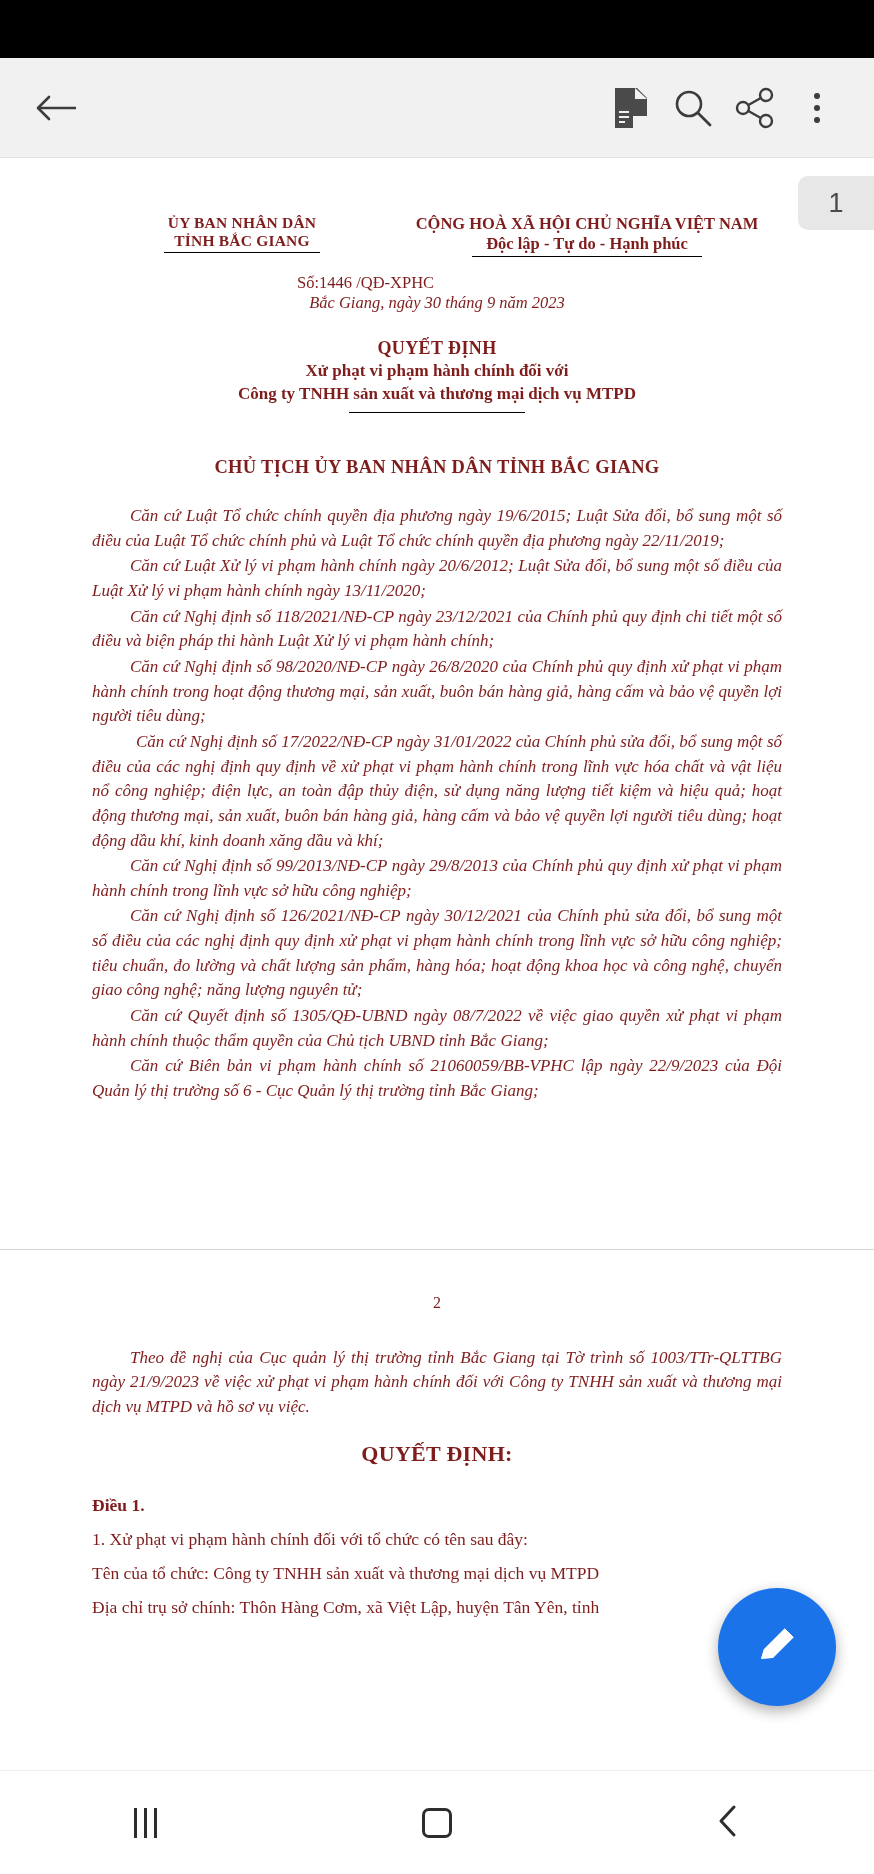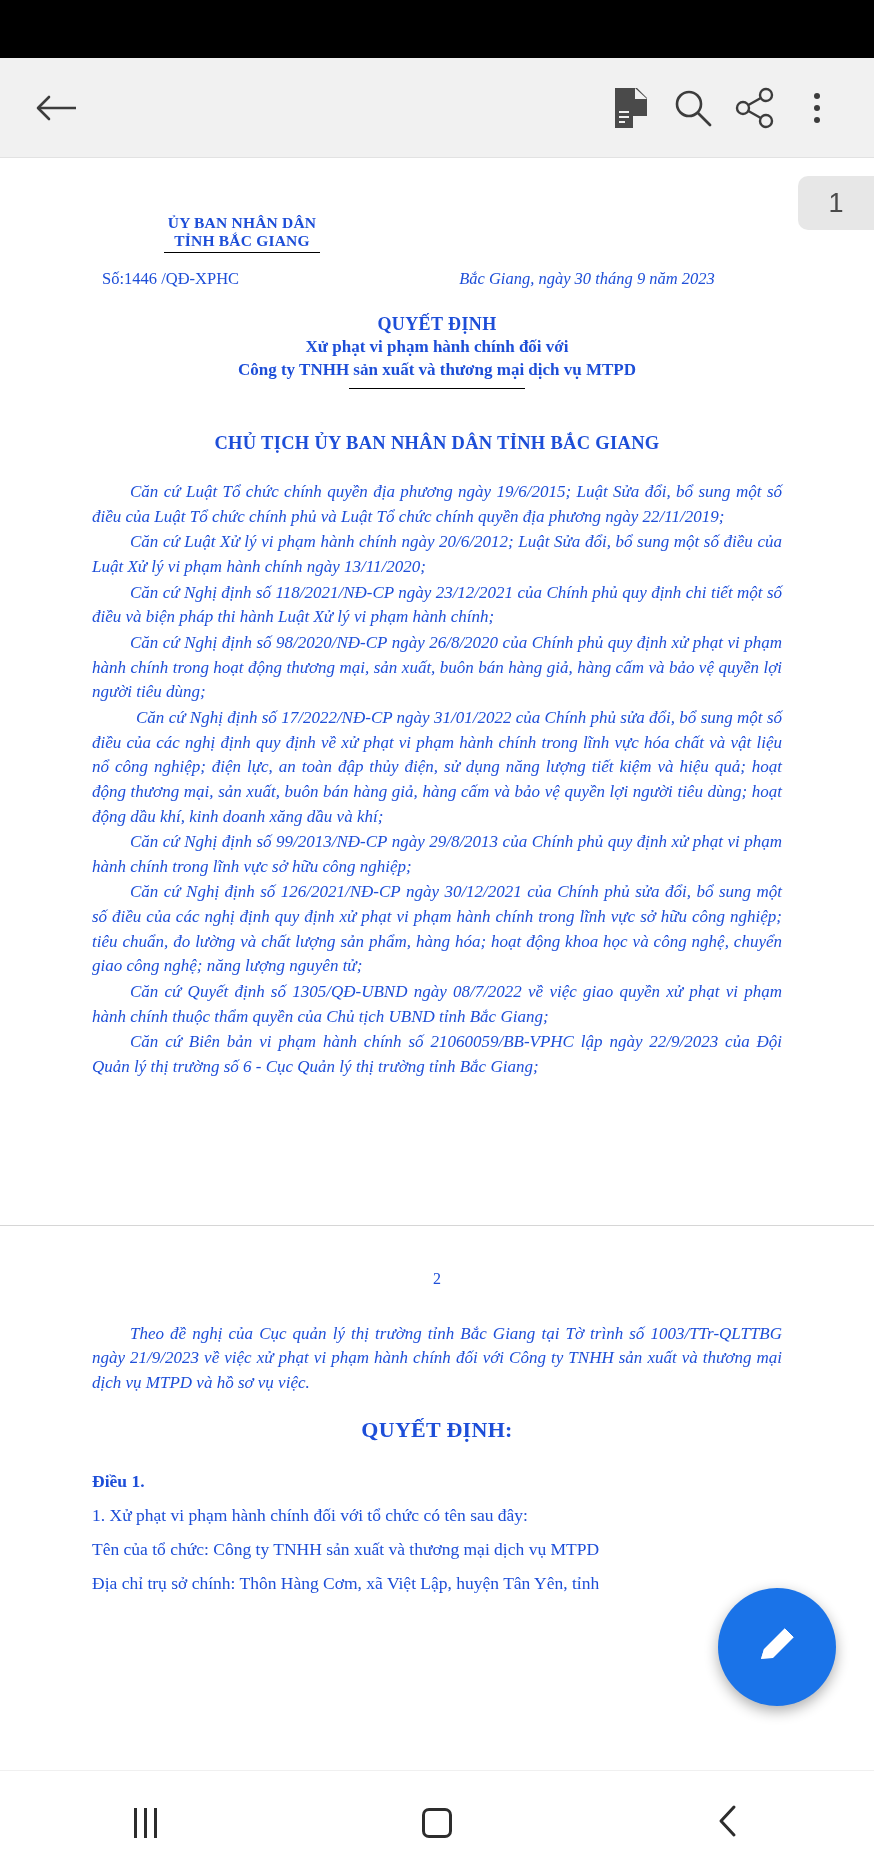--- a/index.html
+++ b/index.html
@@ -31,37 +31,37 @@
     z-index:5;
   }
 
   
   .doc-viewport{
     position:absolute; left:0; top:158px; right:0; bottom:104px;
     background:#ffffff; overflow:hidden;
   }
   .page{
     background:#ffffff; padding:46px 92px 0 92px;
-    font-family:"Liberation Serif", serif; color:#1d4ed8;
+    font-family:"Liberation Serif", serif; color:#7f1d1d;
   }
   .page.page2{ padding-top:10px; }
   .page-sep{ height:1px; background:#d6d6d6; margin:36px 0 0 0; }
 
   
   .hdr{ display:flex; align-items:flex-start; margin-top:10px; }
   .hdr-left{ width:300px; text-align:center; }
   .hdr-right{ flex:1; text-align:center; }
   .b{ font-weight:bold; }
   .u-line{ height:1px; background:#000; margin:2px auto 0 auto; }
   .hl-u{ width:156px; }
   .hr-u{ width:230px; }
   .t15{ font-size:15.5px; letter-spacing:.2px; }
   .t16{ font-size:16.5px; }
 
-  .row2{ display:flex; margin-top:16px; align-items:center; }
+  .row2{ display:flex; margin-top:16px; align-items:center;flex-direction:column; }
   .row2-left{ width:300px; }
   .row2-right{ flex:1; text-align:center; font-style:italic; }
   .so-num{ font-size:16.5px; padding-left:10px; }
 
   .title-block{ text-align:center; margin-top:23px; line-height:1.35; }
   .title-block .l1{ font-size:18px; font-weight:bold; letter-spacing:.4px; }
   .title-block .l2{ font-size:17px; font-weight:bold; }
   .title-block .l3{ font-size:17px; font-weight:bold; }
   .title-block .l4{ font-size:17px; font-weight:bold; }
   .title-u{ width:176px; height:1px; background:#000; margin:6px auto 0 auto; }
@@ -162,20 +162,25 @@
 
 <div class="doc-viewport">
 
   <div class="page">
 
     <div class="hdr">
       <div class="hdr-left">
         <div class="b t15">ỦY BAN NHÂN DÂN</div>
         <div class="b t15">TỈNH BẮC GIANG</div>
         <div class="u-line hl-u"></div>
+      </div>
+      <div class="hdr-right">
+        <div class="b t16">CỘNG HOÀ XÃ HỘI CHỦ NGHĨA VIỆT NAM</div>
+        <div class="b t16">Độc lập - Tự do - Hạnh phúc</div>
+        <div class="u-line hr-u"></div>
       </div>
     </div>
 
     <div class="row2">
       <div class="row2-left">
         <span class="so-num">Số:1446  /QĐ-XPHC</span>
       </div>
       <div class="row2-right t16">Bắc Giang, ngày  30   tháng 9 năm 2023</div>
     </div>
 

